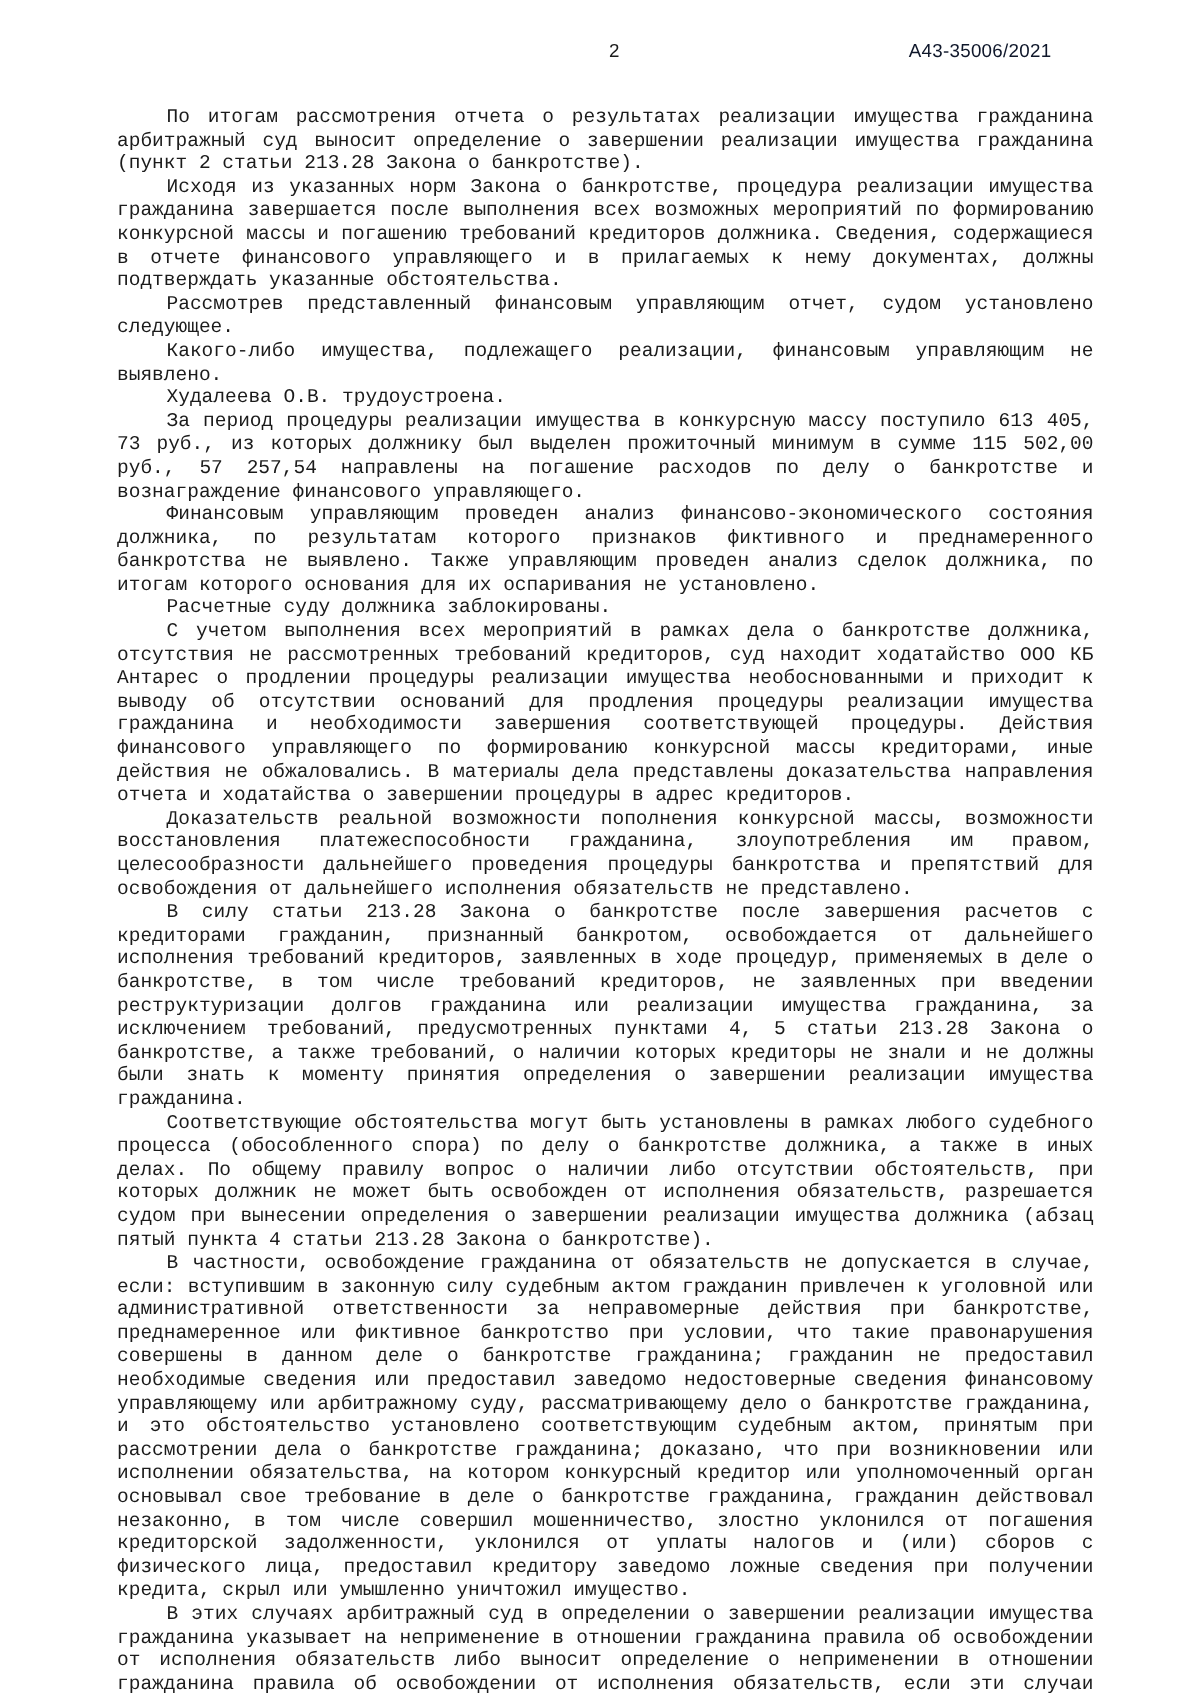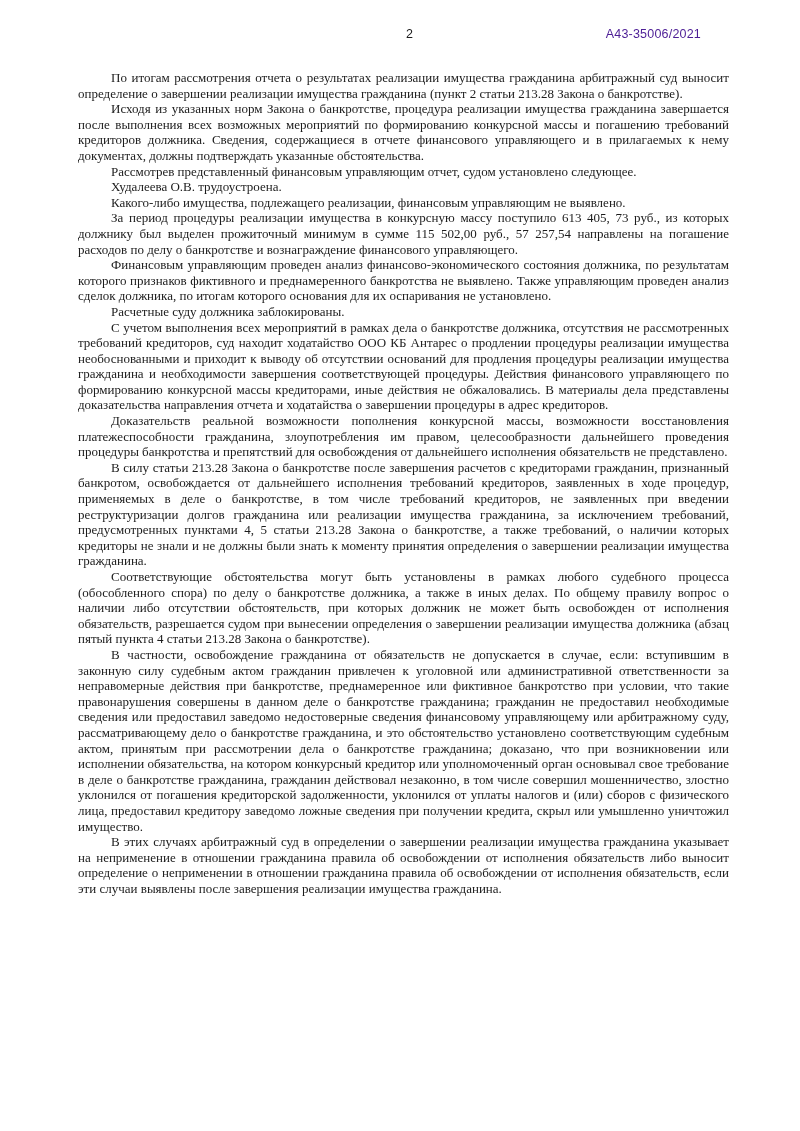--- a/index.html
+++ b/index.html
@@ -24,51 +24,52 @@
     font-size: 12.5px;
     color: #1b1b1b;
   }
   .header-case-number {
     position: absolute;
     top: 27px;
     right: 99px;
     font-family: "Liberation Sans", "DejaVu Sans", sans-serif;
     font-size: 12.5px;
     letter-spacing: 0.2px;
-    color: #4c1d95;
+    color: #0f172a;
   }
   .content {
     position: absolute;
     top: 70px;
     left: 78px;
     width: 651px;
     font-size: 13px;
     line-height: 15.6px;
     text-align: justify;
     text-justify: inter-word;
   }
   .content p {
     margin: 0;
     padding: 0;
     text-indent: 33px;
+    font-family: Liberation Mono, monospace;
   }
 </style>
 </head>
 <body>
 
 <div class="page">
   <div class="header-page-number">2</div>
   <div class="header-case-number">А43-35006/2021</div>
 
   <div class="content">
     <p>По итогам рассмотрения отчета о результатах реализации имущества гражданина арбитражный суд выносит определение о завершении реализации имущества гражданина (пункт 2 статьи 213.28 Закона о банкротстве).</p>
     <p>Исходя из указанных норм Закона о банкротстве, процедура реализации имущества гражданина завершается после выполнения всех возможных мероприятий по формированию конкурсной массы и погашению требований кредиторов должника. Сведения, содержащиеся в отчете финансового управляющего и в прилагаемых к нему документах, должны подтверждать указанные обстоятельства.</p>
     <p>Рассмотрев представленный финансовым управляющим отчет, судом установлено следующее.</p>
+    <p>Какого-либо имущества, подлежащего реализации, финансовым управляющим не выявлено.</p>
     <p>Худалеева О.В. трудоустроена.</p>
-    <p>Какого-либо имущества, подлежащего реализации, финансовым управляющим не выявлено.</p>
     <p>За период процедуры реализации имущества в конкурсную массу поступило 613 405, 73 руб., из которых должнику был выделен прожиточный минимум в сумме 115 502,00 руб., 57 257,54 направлены на погашение расходов по делу о банкротстве и вознаграждение финансового управляющего.</p>
     <p>Финансовым управляющим проведен анализ финансово-экономического состояния должника, по результатам которого признаков фиктивного и преднамеренного банкротства не выявлено. Также управляющим проведен анализ сделок должника, по итогам которого основания для их оспаривания не установлено.</p>
     <p>Расчетные суду должника заблокированы.</p>
     <p>С учетом выполнения всех мероприятий в рамках дела о банкротстве должника, отсутствия не рассмотренных требований кредиторов, суд находит ходатайство ООО КБ Антарес о продлении процедуры реализации имущества необоснованными и приходит к выводу об отсутствии оснований для продления процедуры реализации имущества гражданина и необходимости завершения соответствующей процедуры. Действия финансового управляющего по формированию конкурсной массы кредиторами, иные действия не обжаловались. В материалы дела представлены доказательства направления отчета и ходатайства о завершении процедуры в адрес кредиторов.</p>
     <p>Доказательств реальной возможности пополнения конкурсной массы, возможности восстановления платежеспособности гражданина, злоупотребления им правом, целесообразности дальнейшего проведения процедуры банкротства и препятствий для освобождения от дальнейшего исполнения обязательств не представлено.</p>
     <p>В силу статьи 213.28 Закона о банкротстве после завершения расчетов с кредиторами гражданин, признанный банкротом, освобождается от дальнейшего исполнения требований кредиторов, заявленных в ходе процедур, применяемых в деле о банкротстве, в том числе требований кредиторов, не заявленных при введении реструктуризации долгов гражданина или реализации имущества гражданина, за исключением требований, предусмотренных пунктами 4, 5 статьи 213.28 Закона о банкротстве, а также требований, о наличии которых кредиторы не знали и не должны были знать к моменту принятия определения о завершении реализации имущества гражданина.</p>
     <p>Соответствующие обстоятельства могут быть установлены в рамках любого судебного процесса (обособленного спора) по делу о банкротстве должника, а также в иных делах. По общему правилу вопрос о наличии либо отсутствии обстоятельств, при которых должник не может быть освобожден от исполнения обязательств, разрешается судом при вынесении определения о завершении реализации имущества должника (абзац пятый пункта 4 статьи 213.28 Закона о банкротстве).</p>
     <p>В частности, освобождение гражданина от обязательств не допускается в случае, если: вступившим в законную силу судебным актом гражданин привлечен к уголовной или административной ответственности за неправомерные действия при банкротстве, преднамеренное или фиктивное банкротство при условии, что такие правонарушения совершены в данном деле о банкротстве гражданина; гражданин не предоставил необходимые сведения или предоставил заведомо недостоверные сведения финансовому управляющему или арбитражному суду, рассматривающему дело о банкротстве гражданина, и это обстоятельство установлено соответствующим судебным актом, принятым при рассмотрении дела о банкротстве гражданина; доказано, что при возникновении или исполнении обязательства, на котором конкурсный кредитор или уполномоченный орган основывал свое требование в деле о банкротстве гражданина, гражданин действовал незаконно, в том числе совершил мошенничество, злостно уклонился от погашения кредиторской задолженности, уклонился от уплаты налогов и (или) сборов с физического лица, предоставил кредитору заведомо ложные сведения при получении кредита, скрыл или умышленно уничтожил имущество.</p>
     <p>В этих случаях арбитражный суд в определении о завершении реализации имущества гражданина указывает на неприменение в отношении гражданина правила об освобождении от исполнения обязательств либо выносит определение о неприменении в отношении гражданина правила об освобождении от исполнения обязательств, если эти случаи выявлены после завершения реализации имущества гражданина.</p>
   </div>

